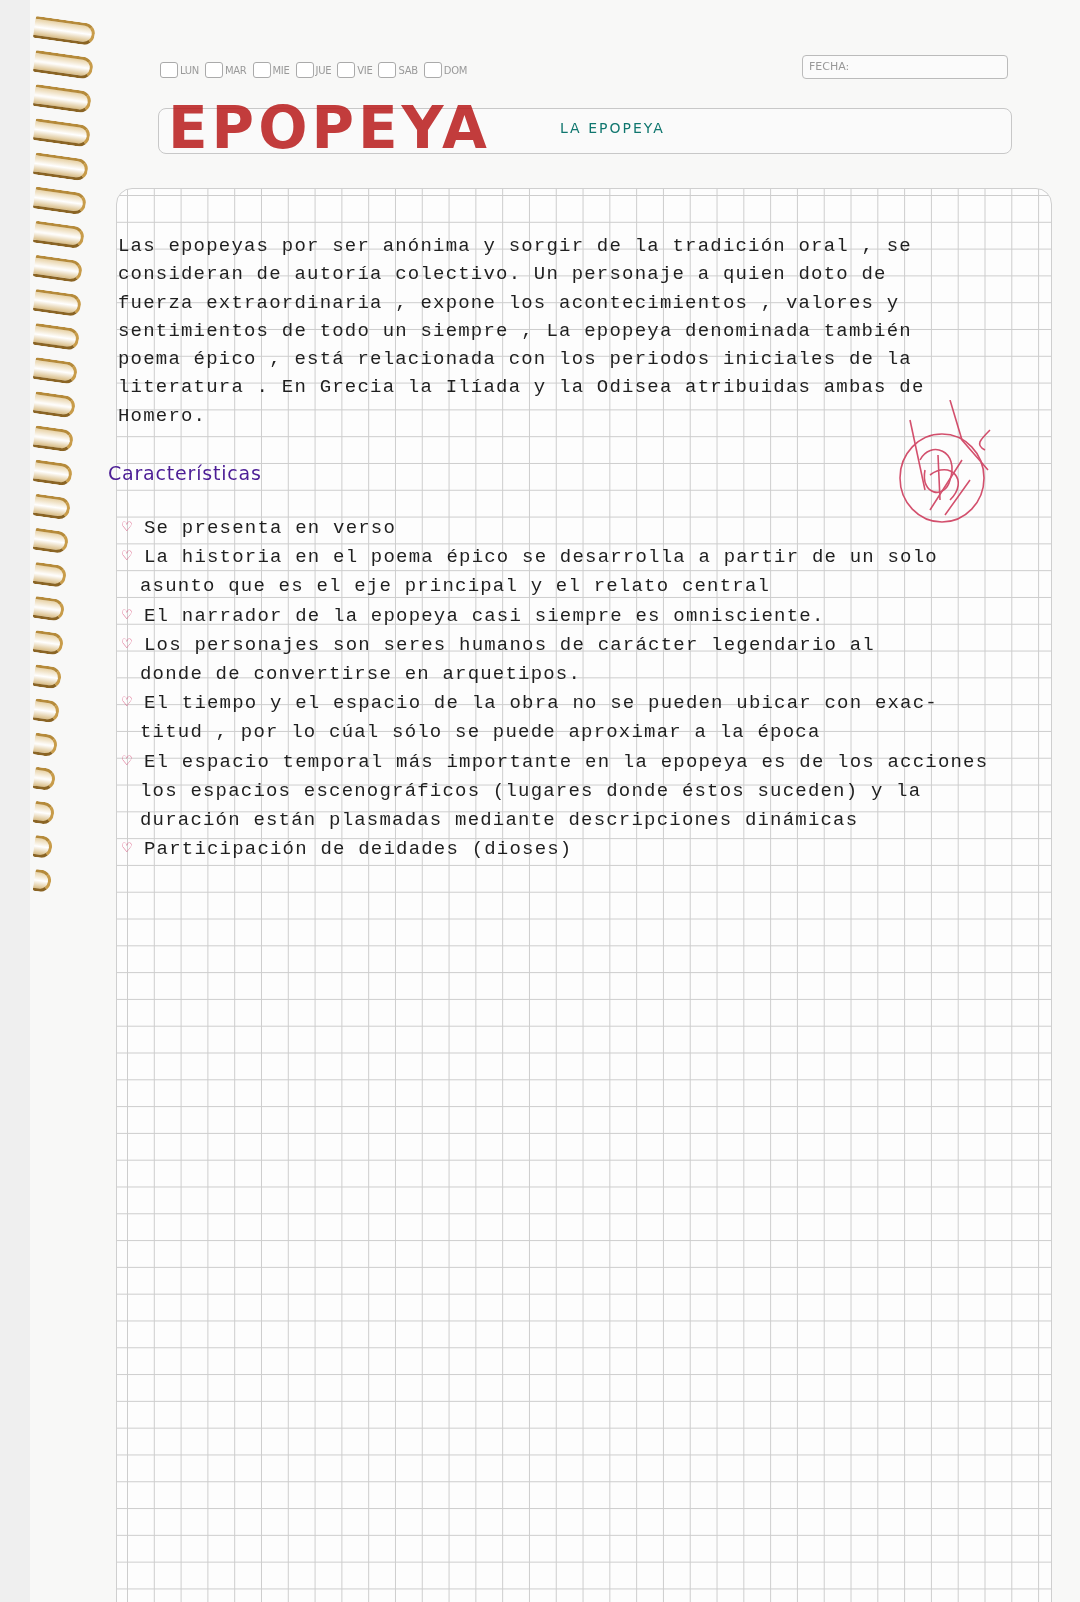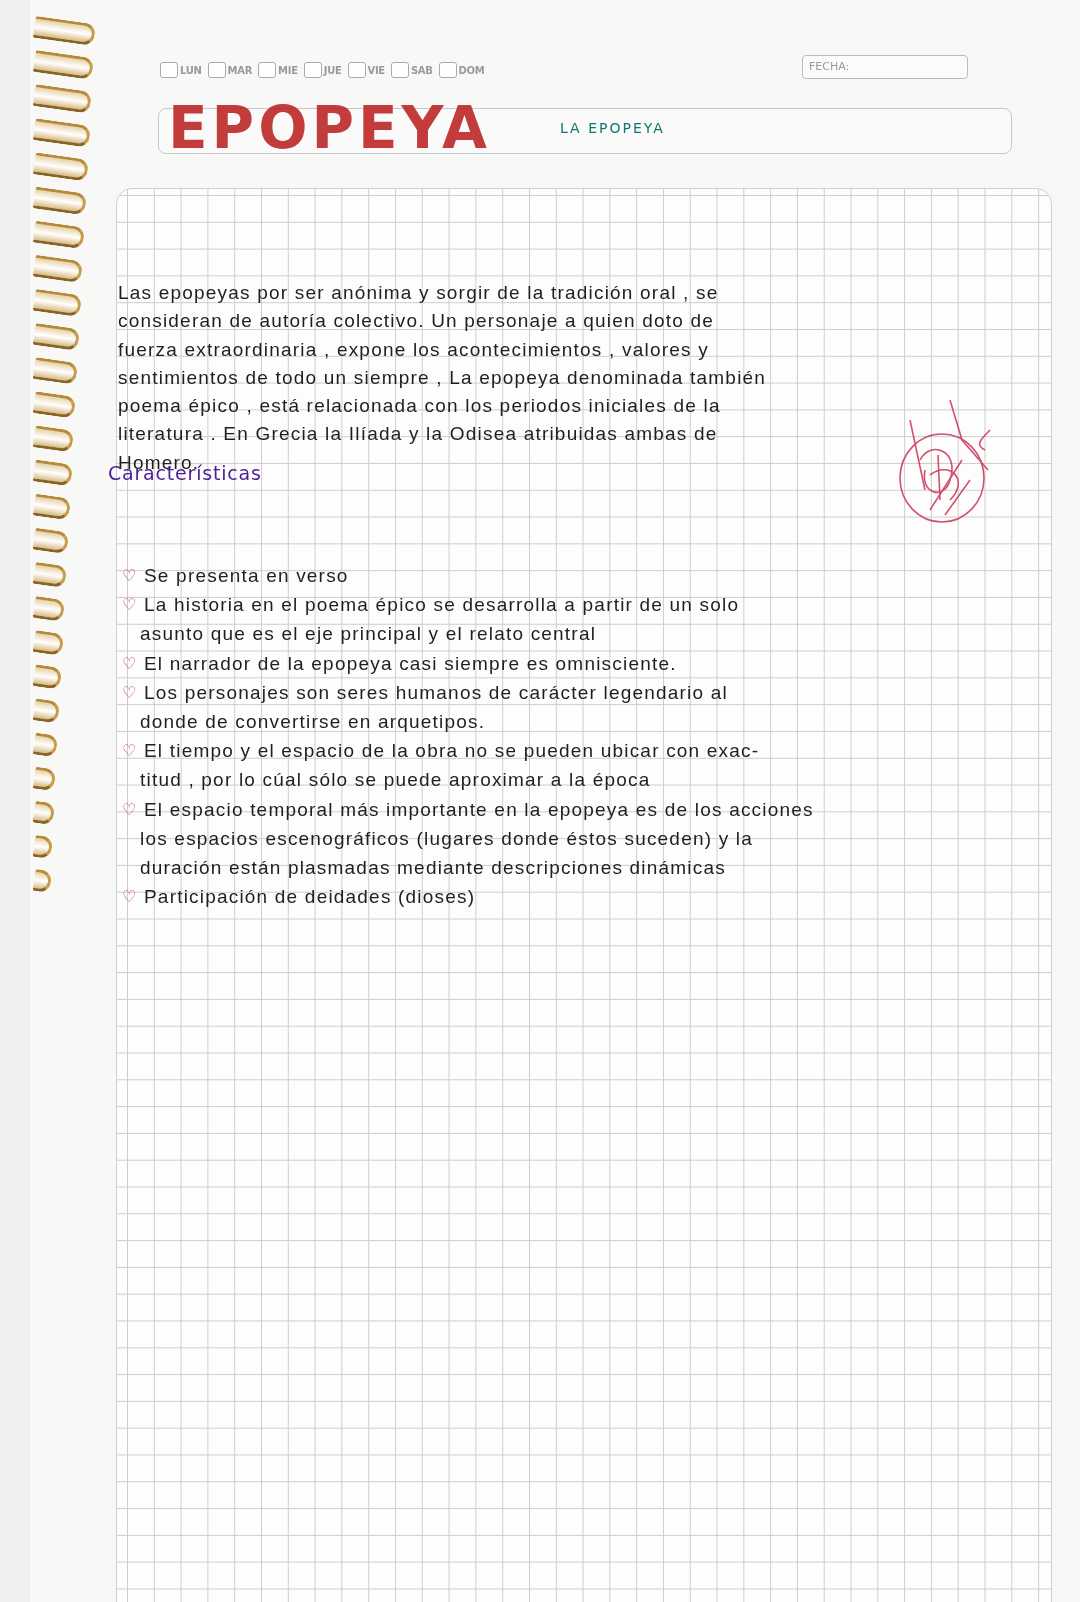--- a/index.html
+++ b/index.html
@@ -20,26 +20,26 @@
     border-radius:10px 40px 40px 10px;
     border-top:3px solid #b58a3a; border-bottom:3px solid #8a6424;
     border-right:3px solid #c89c4a;
     background:linear-gradient(#e8d3a8,#fff 50%,#d9bd86);
     transform:rotate(8deg);
   }
   .header-row {
     position:absolute; left:130px; top:62px; display:flex; gap:6px;
     font-size:10px; color:#9a9a9a; letter-spacing:-0.3px;
   }
-  .day { display:flex; align-items:center; gap:2px;font-weight:bold; }
+  .day { display:flex; align-items:center; gap:2px; }
   .day .box {
     width:16px; height:14px; border:1px solid #aaa; border-radius:3px; background:#fff;
   }
   .fecha {
-    position:absolute; left:772px; top:55px; width:166px; height:24px;
+    position:absolute; left:772px; top:55px; width:206px; height:24px;
     border:1px solid #bbb; border-radius:4px; background:#fbfbfb;
     font-size:11px; color:#999; padding:4px 6px; box-sizing:border-box;
   }
   .title-box {
     position:absolute; left:128px; top:108px; width:852px; height:44px;
     border:1.5px solid #c8c8c8; border-radius:8px; background:#fafafa;
   }
   .title {
     position:absolute; left:138px; top:98px;
     font-family:"DejaVu Sans", sans-serif; font-weight:bold;
@@ -55,23 +55,22 @@
     border:1.5px solid #cfcfcf; border-radius:16px 16px 0 0;
     background-color:#fdfdfd;
     background-image:
       linear-gradient(to right, #cdcdcd 1px, transparent 1px),
       linear-gradient(to bottom, #cdcdcd 1px, transparent 1px);
     background-size:26.8px 26.8px;
     background-position:10px 6px;
   }
   .text {
     position:absolute; color:#1f1f1f;
-    font-family:Liberation Sans, sans-serif; font-size:19px; letter-spacing:1.2px;
+    font-family:Liberation Mono, monospace; font-size:19px; letter-spacing:1.2px;
     white-space:nowrap;
-    margin-top:47px;
   }
   .intro { left:118px; top:232px; line-height:28.3px; }
   .intro div { height:28.3px; }
   .heading {
     position:absolute; left:108px; top:462px; color:#4c1d95;
     font-size:19px; letter-spacing:0.8px;
   }
   .list { left:122px; top:514px; line-height:29.2px; }
   .list .line { height:29.2px; display:flex; align-items:center; }
   .heart { color:#d43a6a; font-size:16px; width:22px; display:inline-block; }

